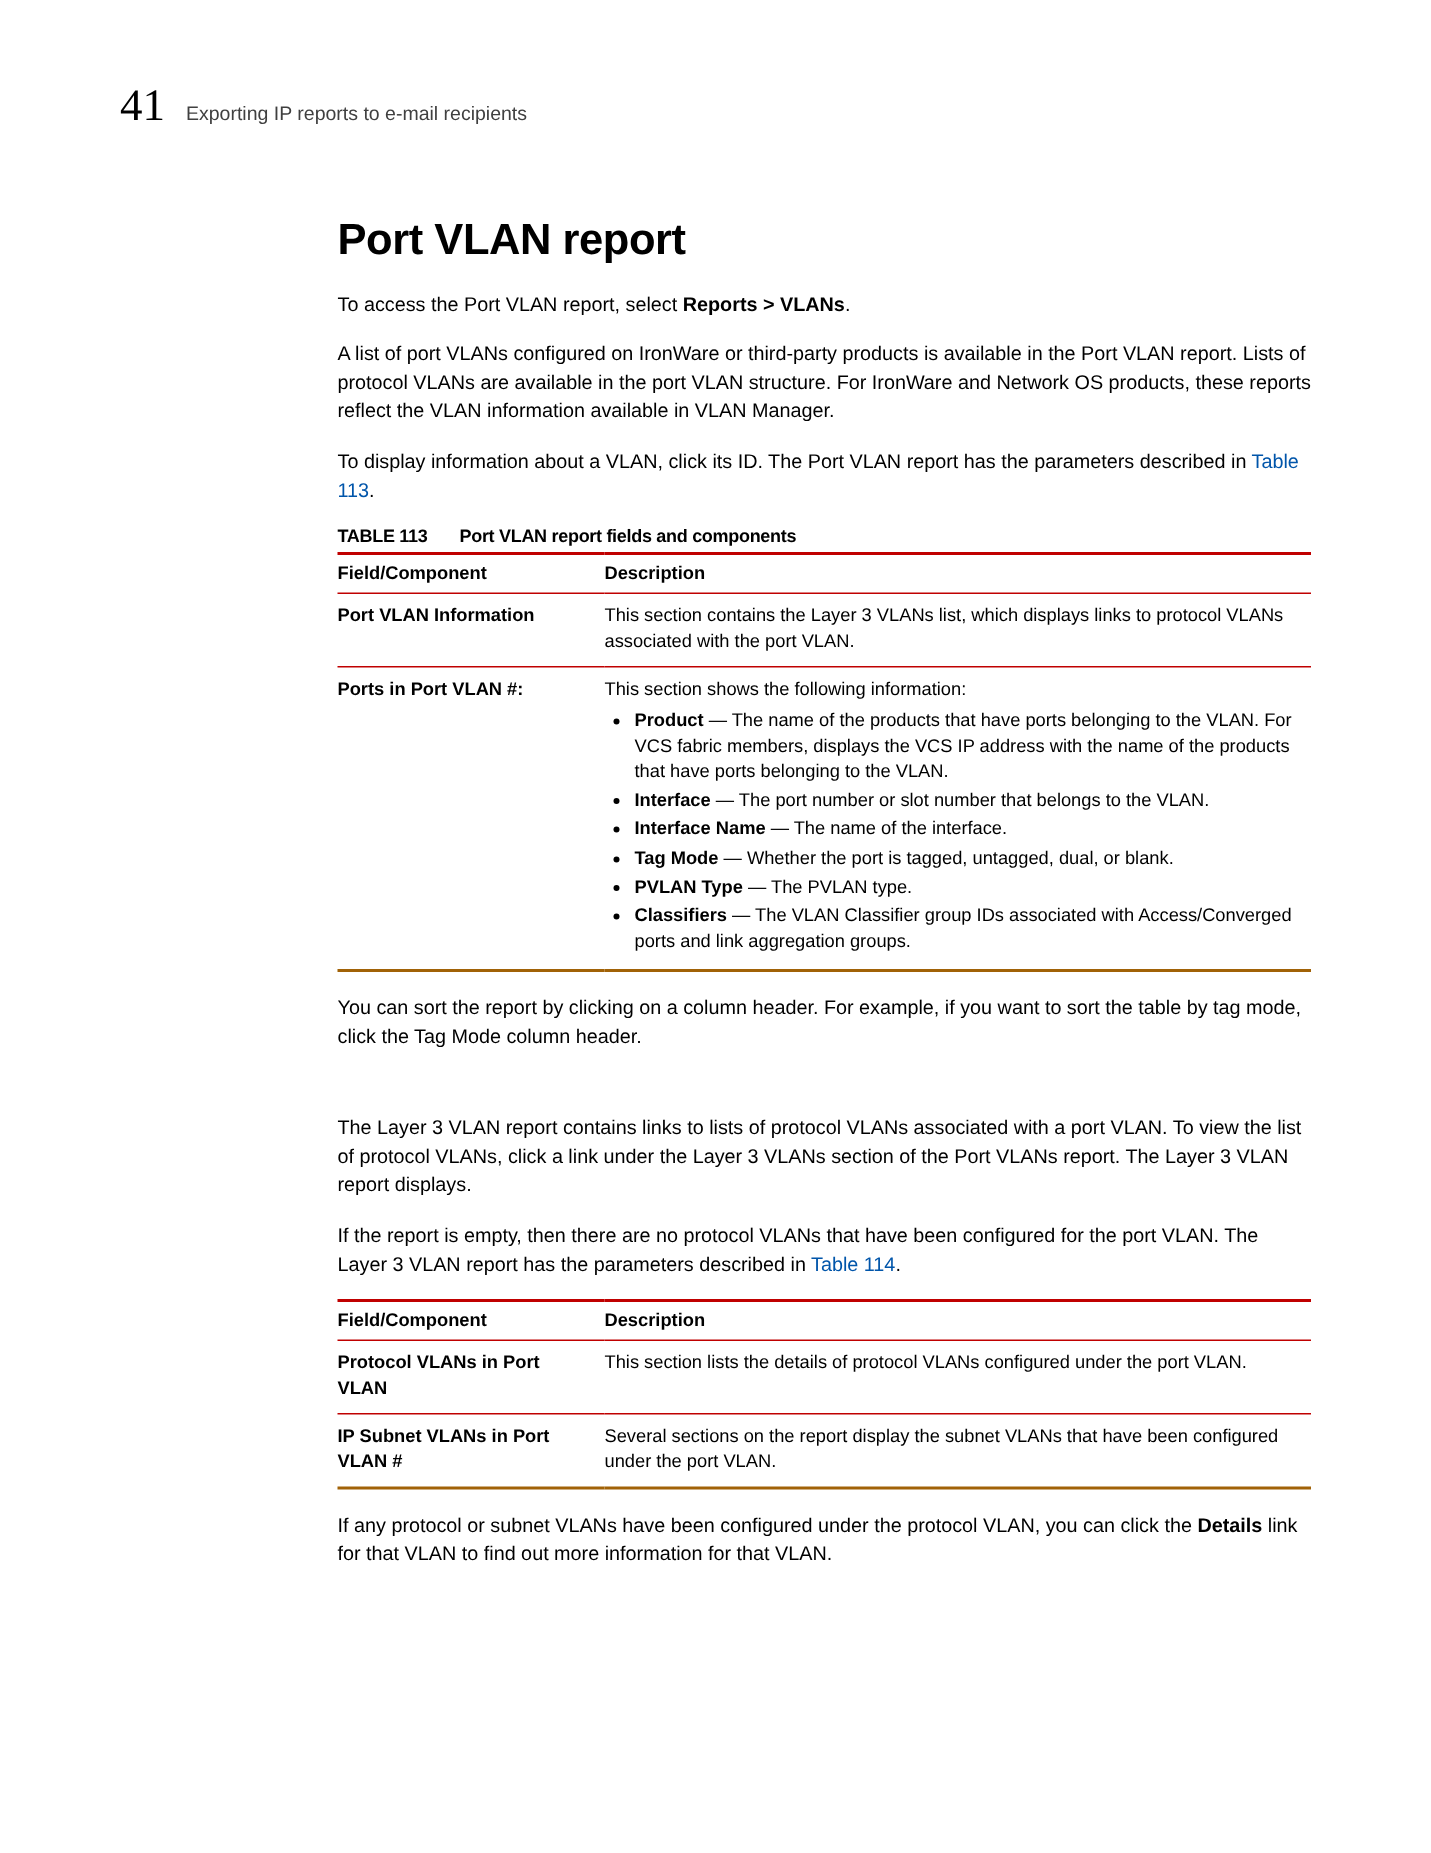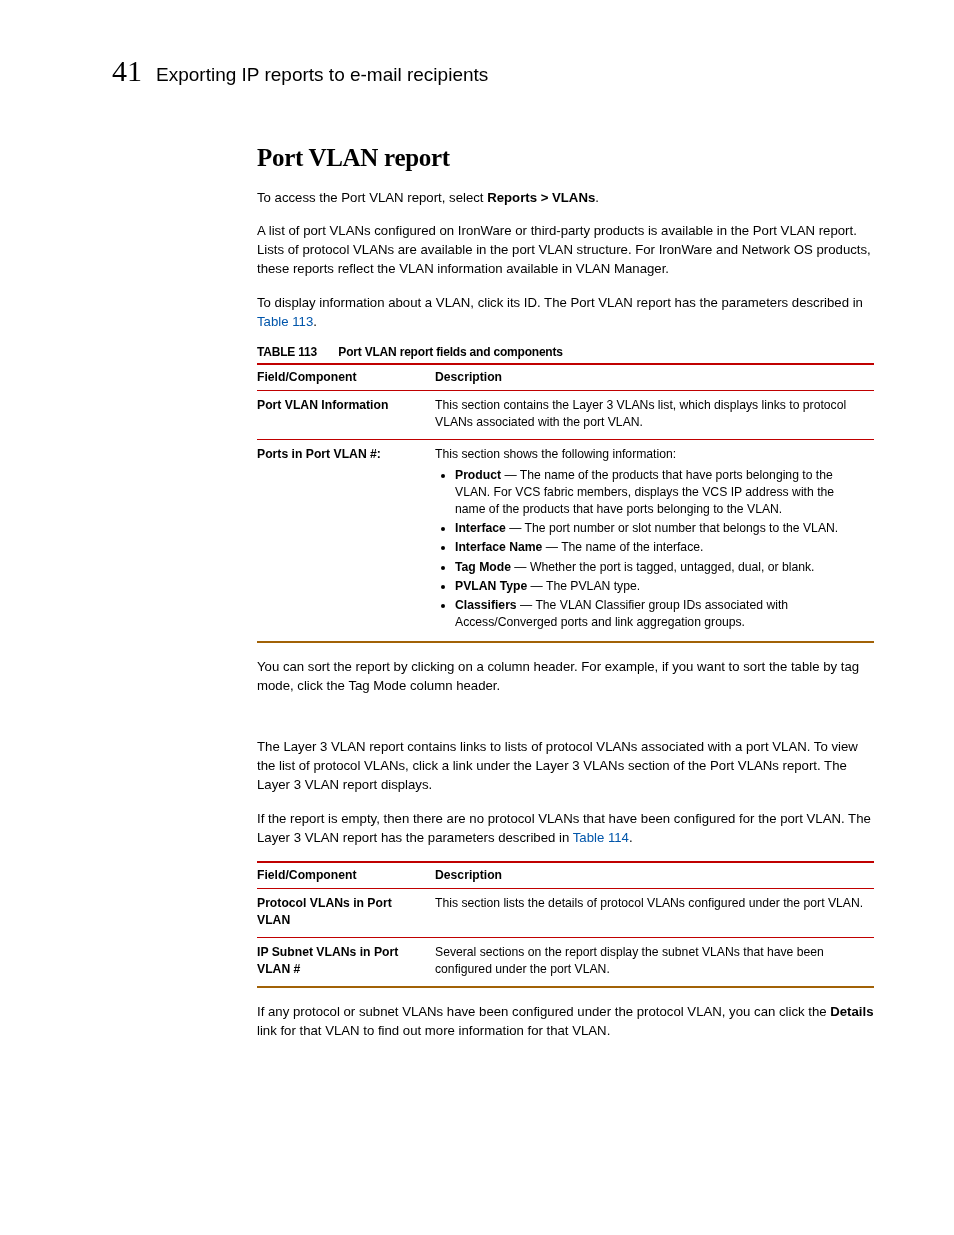--- a/index.html
+++ b/index.html
@@ -4,46 +4,46 @@
 <style>
   body {
     margin: 0;
     padding: 0;
     background: #fff;
     font-family: Arial, Helvetica, sans-serif;
     color: #000;
     width: 954px;
   }
   .page {
-    padding: 56px 80px 60px 112px;
+    padding: 56px 80px 60px 80px;
     box-sizing: border-box;
   }
   .running-head {
     display: flex;
     align-items: baseline;
     gap: 14px;
     margin-bottom: 58px;
   }
   .running-num {
     font-family: Georgia, "Times New Roman", serif;
     font-size: 30px;
     font-weight: 400;
     color: #000;
     line-height: 1;
   }
   .running-title {
-    font-size: 19px;
-    color: #000000;
+    font-size: 13px;
+    color: #404040;
   }
   .content {
     margin-left: 145px;
   }
   h2.section {
-    font-family: Liberation Serif, serif;
-    font-size: 25px;
+    font-family: Liberation Sans, sans-serif;
+    font-size: 29px;
     font-weight: bold;
     margin: 0 0 16px 0;
     letter-spacing: 0;
   }
   h2.section .condensed {
     letter-spacing: -0.3px;
   }
   p.body {
     font-size: 13.2px;
     line-height: 1.45;

